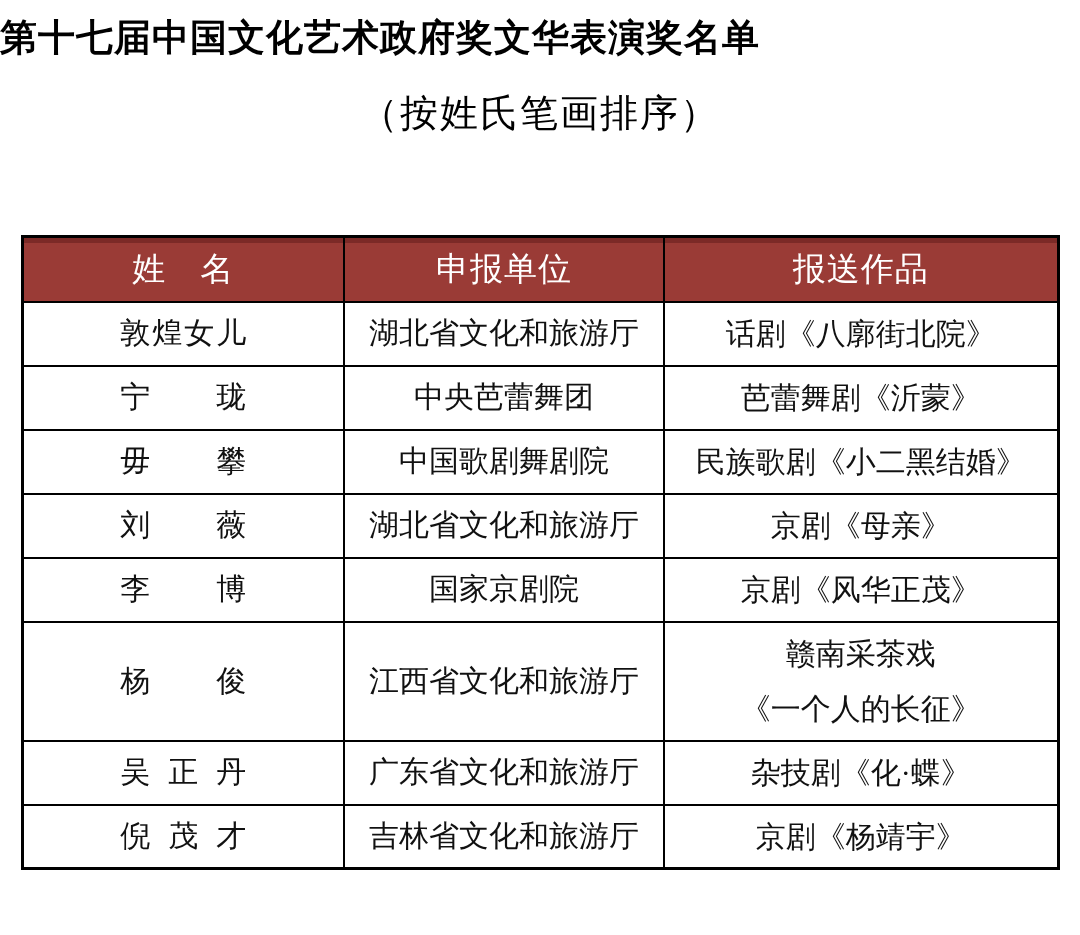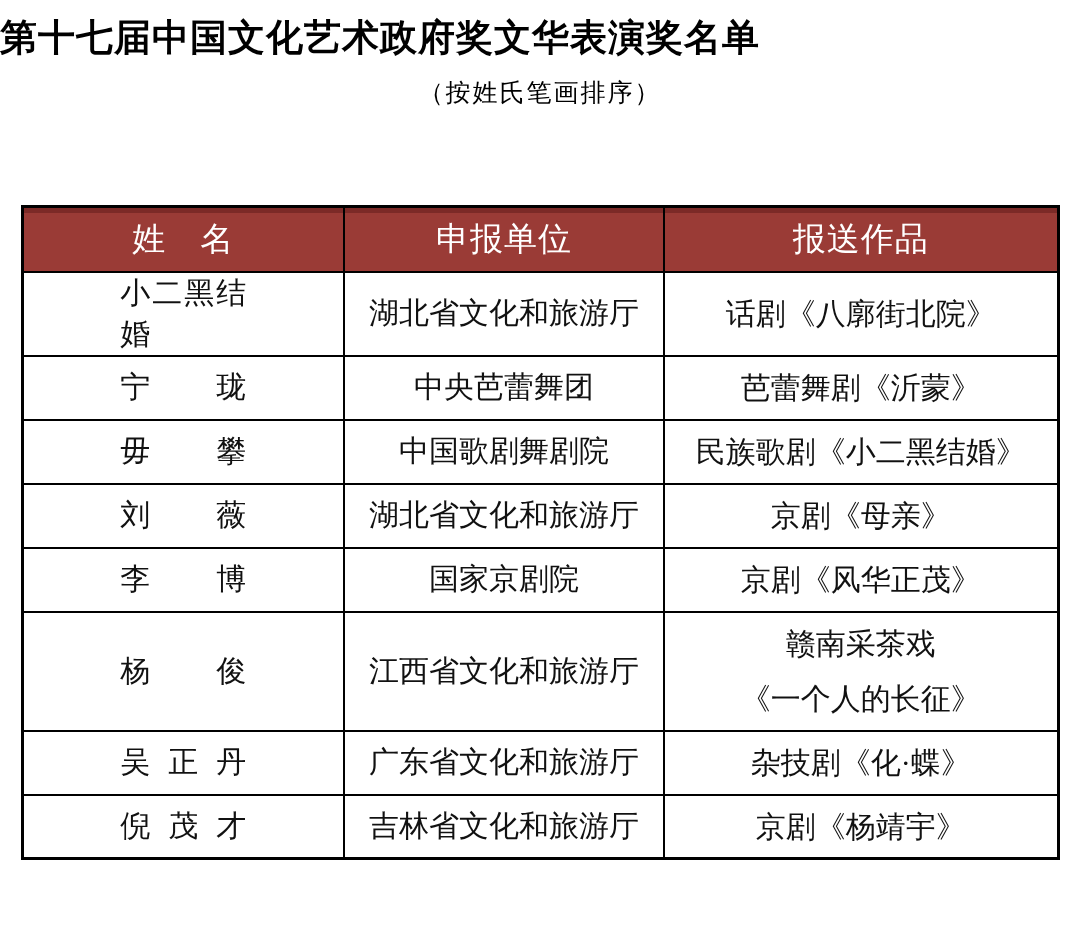--- a/index.html
+++ b/index.html
@@ -22,22 +22,22 @@
   .doc-title{
     font-family:"Liberation Sans", sans-serif;
     font-weight:bold;
     font-size:37px;
     line-height:1.2;
     color:#000;
     letter-spacing:1px;
   }
   .doc-subtitle{
     text-align:center;
-    font-size:25px;
-    margin-top:16px;
+    font-size:38px;
+    margin-top:28px;
     color:#000;
     letter-spacing:2px;
   }
   table.award-table{
     width:1036px;
     margin:96px auto 0 auto;
     border-collapse:collapse;
     table-layout:fixed;
     border:3px solid var(--border);
   }
@@ -93,21 +93,21 @@
     <thead>
       <tr>
         <th>姓　名</th>
         <th>申报单位</th>
         <th>报送作品</th>
       </tr>
     </thead>
     <tbody>
       <tr>
         <td>
-            <div class="name-block">小二黑结婚</div>
+            <div class="name-block">敦煌女儿</div>
           </td>
         <td class="unit-cell">湖北省文化和旅游厅</td>
         <td class="work-cell">话剧《八廓街北院》</td>
       </tr>
       <tr>
         <td>
             <div class="name-block">宁珑</div>
           </td>
         <td class="unit-cell">中央芭蕾舞团</td>
         <td class="work-cell">芭蕾舞剧《沂蒙》</td>

